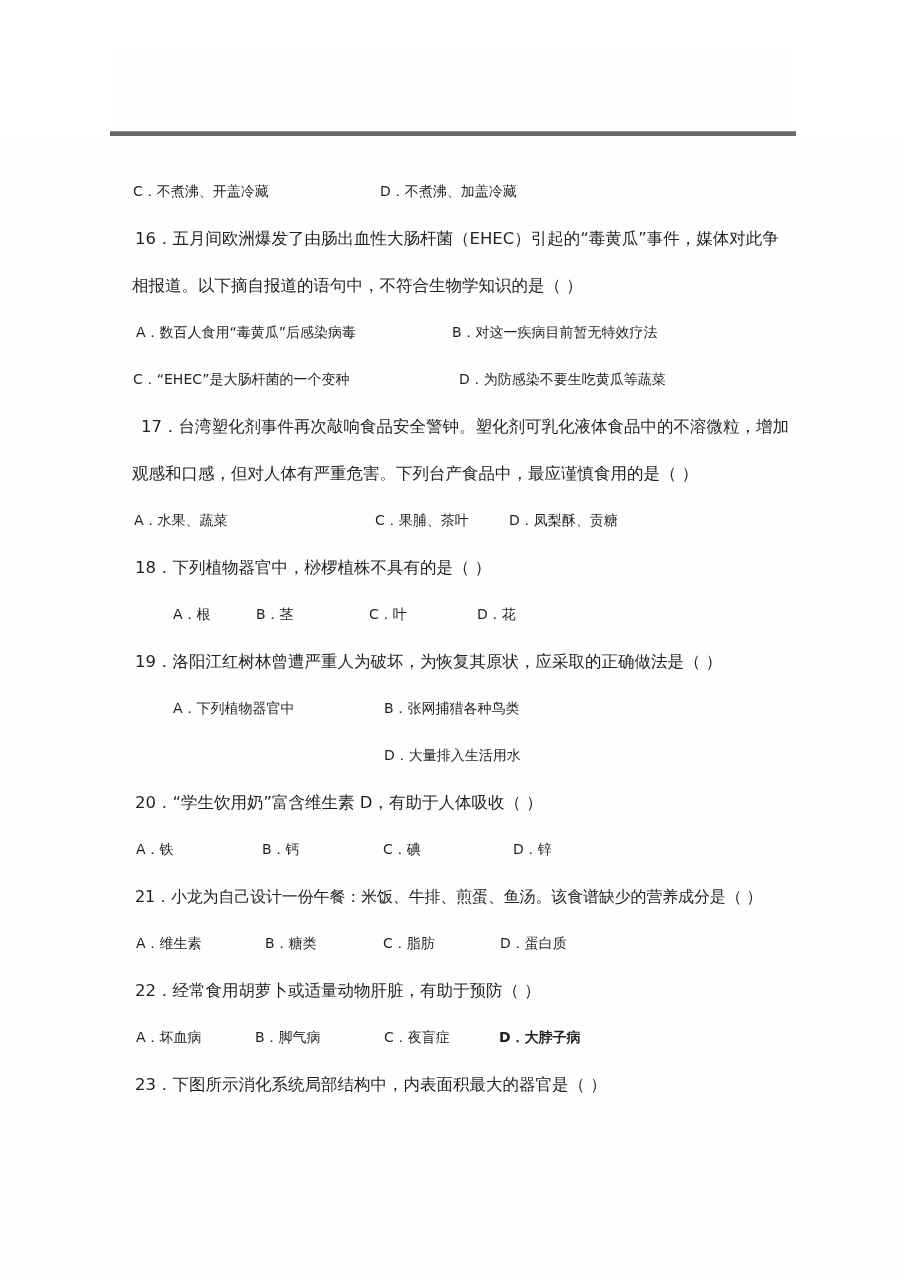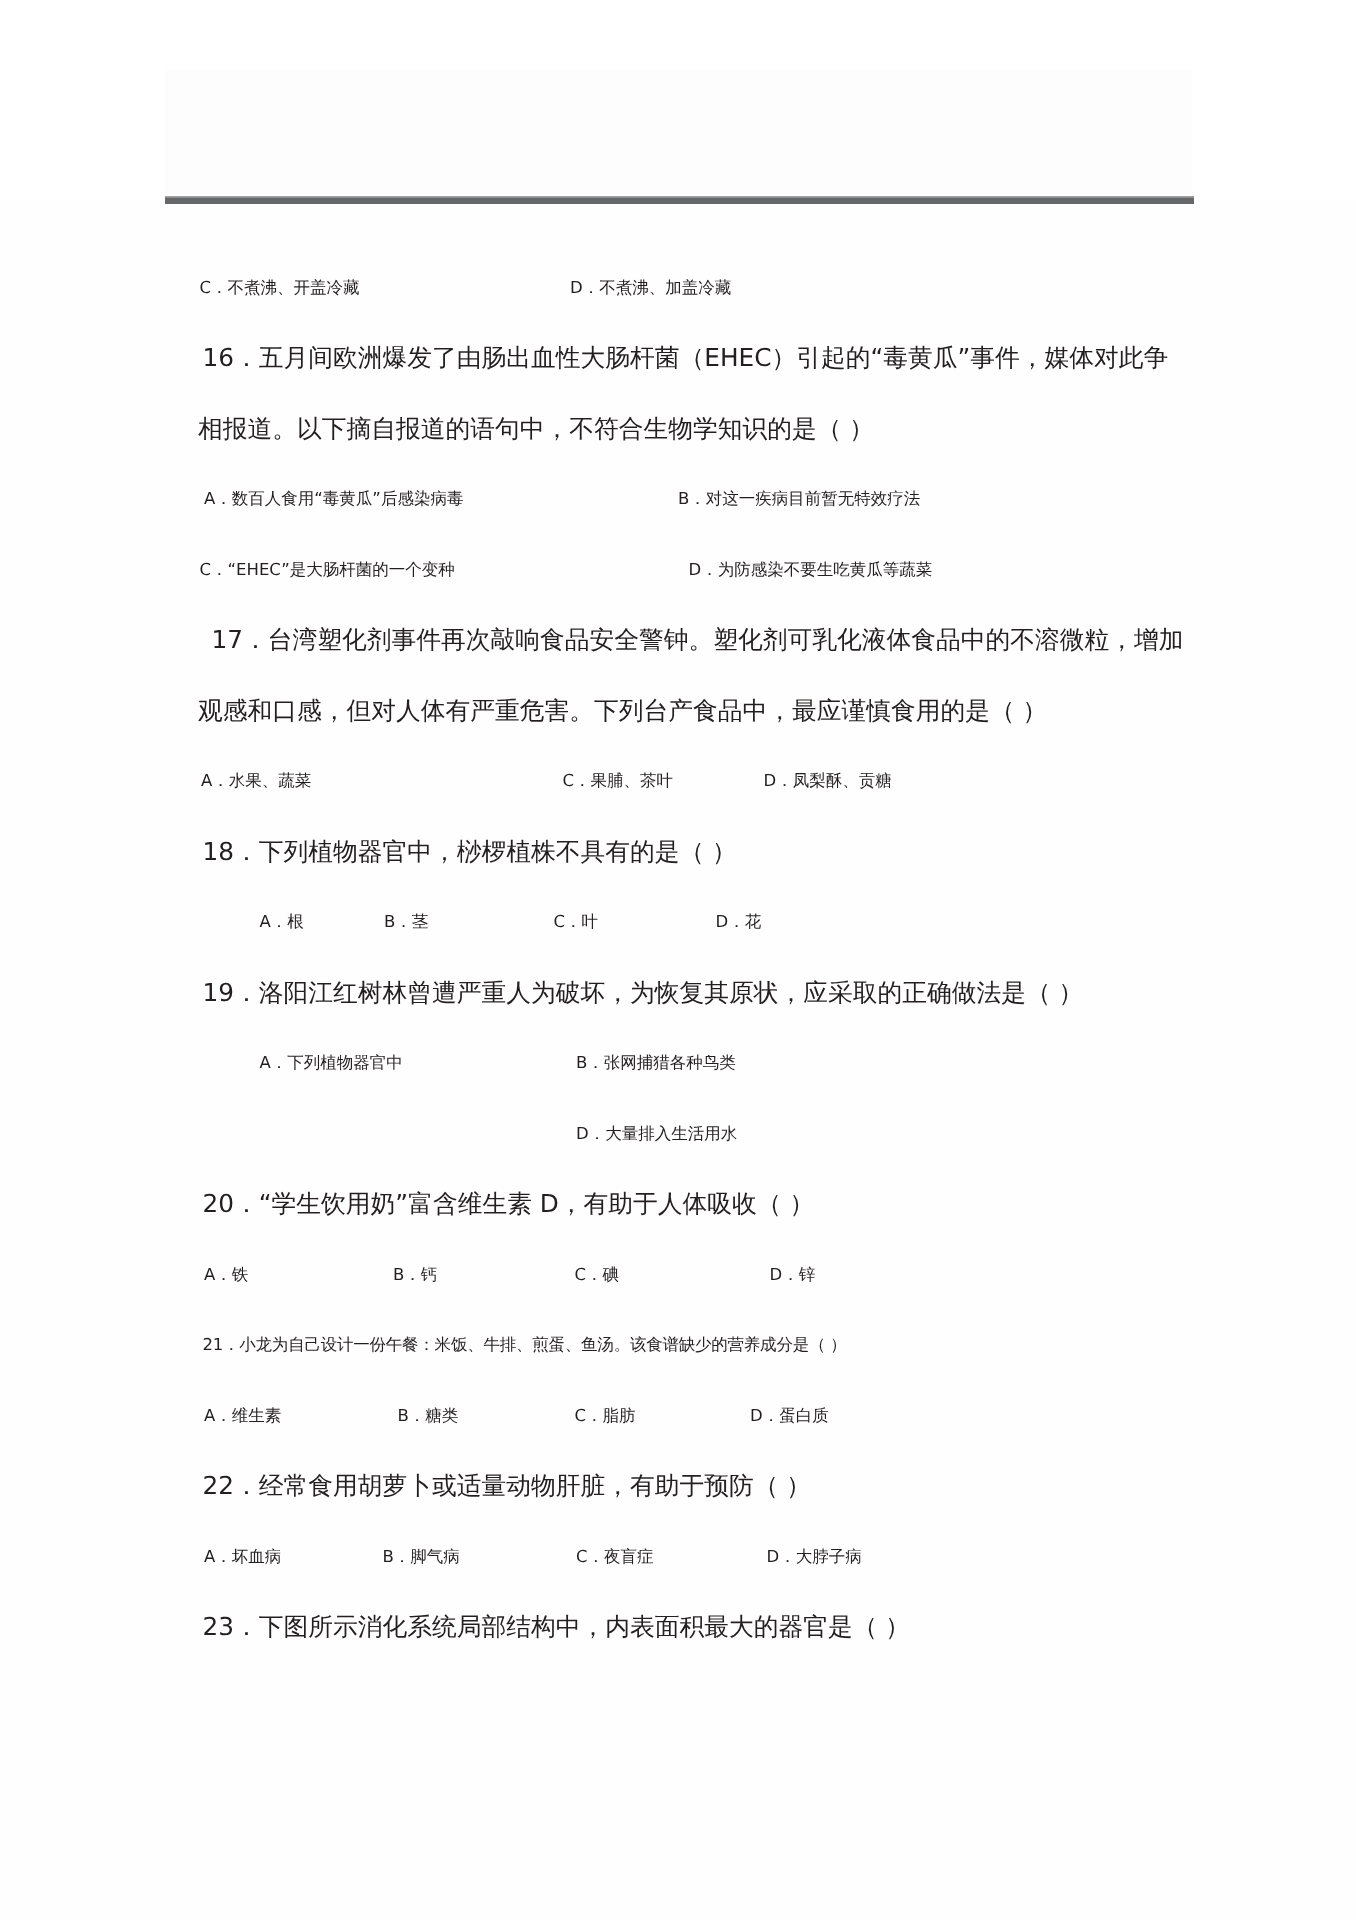--- a/index.html
+++ b/index.html
@@ -48,26 +48,26 @@
   .content {
     position: absolute;
     left: 0;
     top: 168px;
     width: 904px;
   }
   .line {
     position: relative;
     height: 47px;
     color: #231f20;
-    font-size: 11px;
+    font-size: 14px;
     line-height: 47px;
     white-space: nowrap;
   }
   .line.q  { font-size: 16.5px; }
-  .line.tight { font-size: 11px; letter-spacing: -0.15px; }
+  .line.tight { font-size: 16px; letter-spacing: -0.15px; }
 
   .txt {
     position: absolute;
     top: 0;
     display: inline-block;
   }
   
   .col-a { left: 136px; margin-left: 37px; }
   .col-b2 { left: 384px; }   
   .col-b4 { left: 256px; }
@@ -90,21 +90,21 @@
   .o20-d { left: 473px; margin-left: 40px; }
 
   .o21-a { left: 136px; }
   .o21-b { left: 265px; }
   .o21-c { left: 383px; }
   .o21-d { left: 500px; }
 
   .o22-a { left: 136px; }
   .o22-b { left: 255px; }
   .o22-c { left: 384px; }
-  .o22-d { left: 511px; }
+  .o22-d { left: 499px; font-weight: bold; }
 
   .o15-c { left: 133px; }
   .o15-d { left: 380px; }
 
   .o16-a { left: 136px; }
   .o16-b { left: 452px; }
   .o16-c { left: 133px; }
   .o16-d { left: 459px; }
 </style>
 </head>

